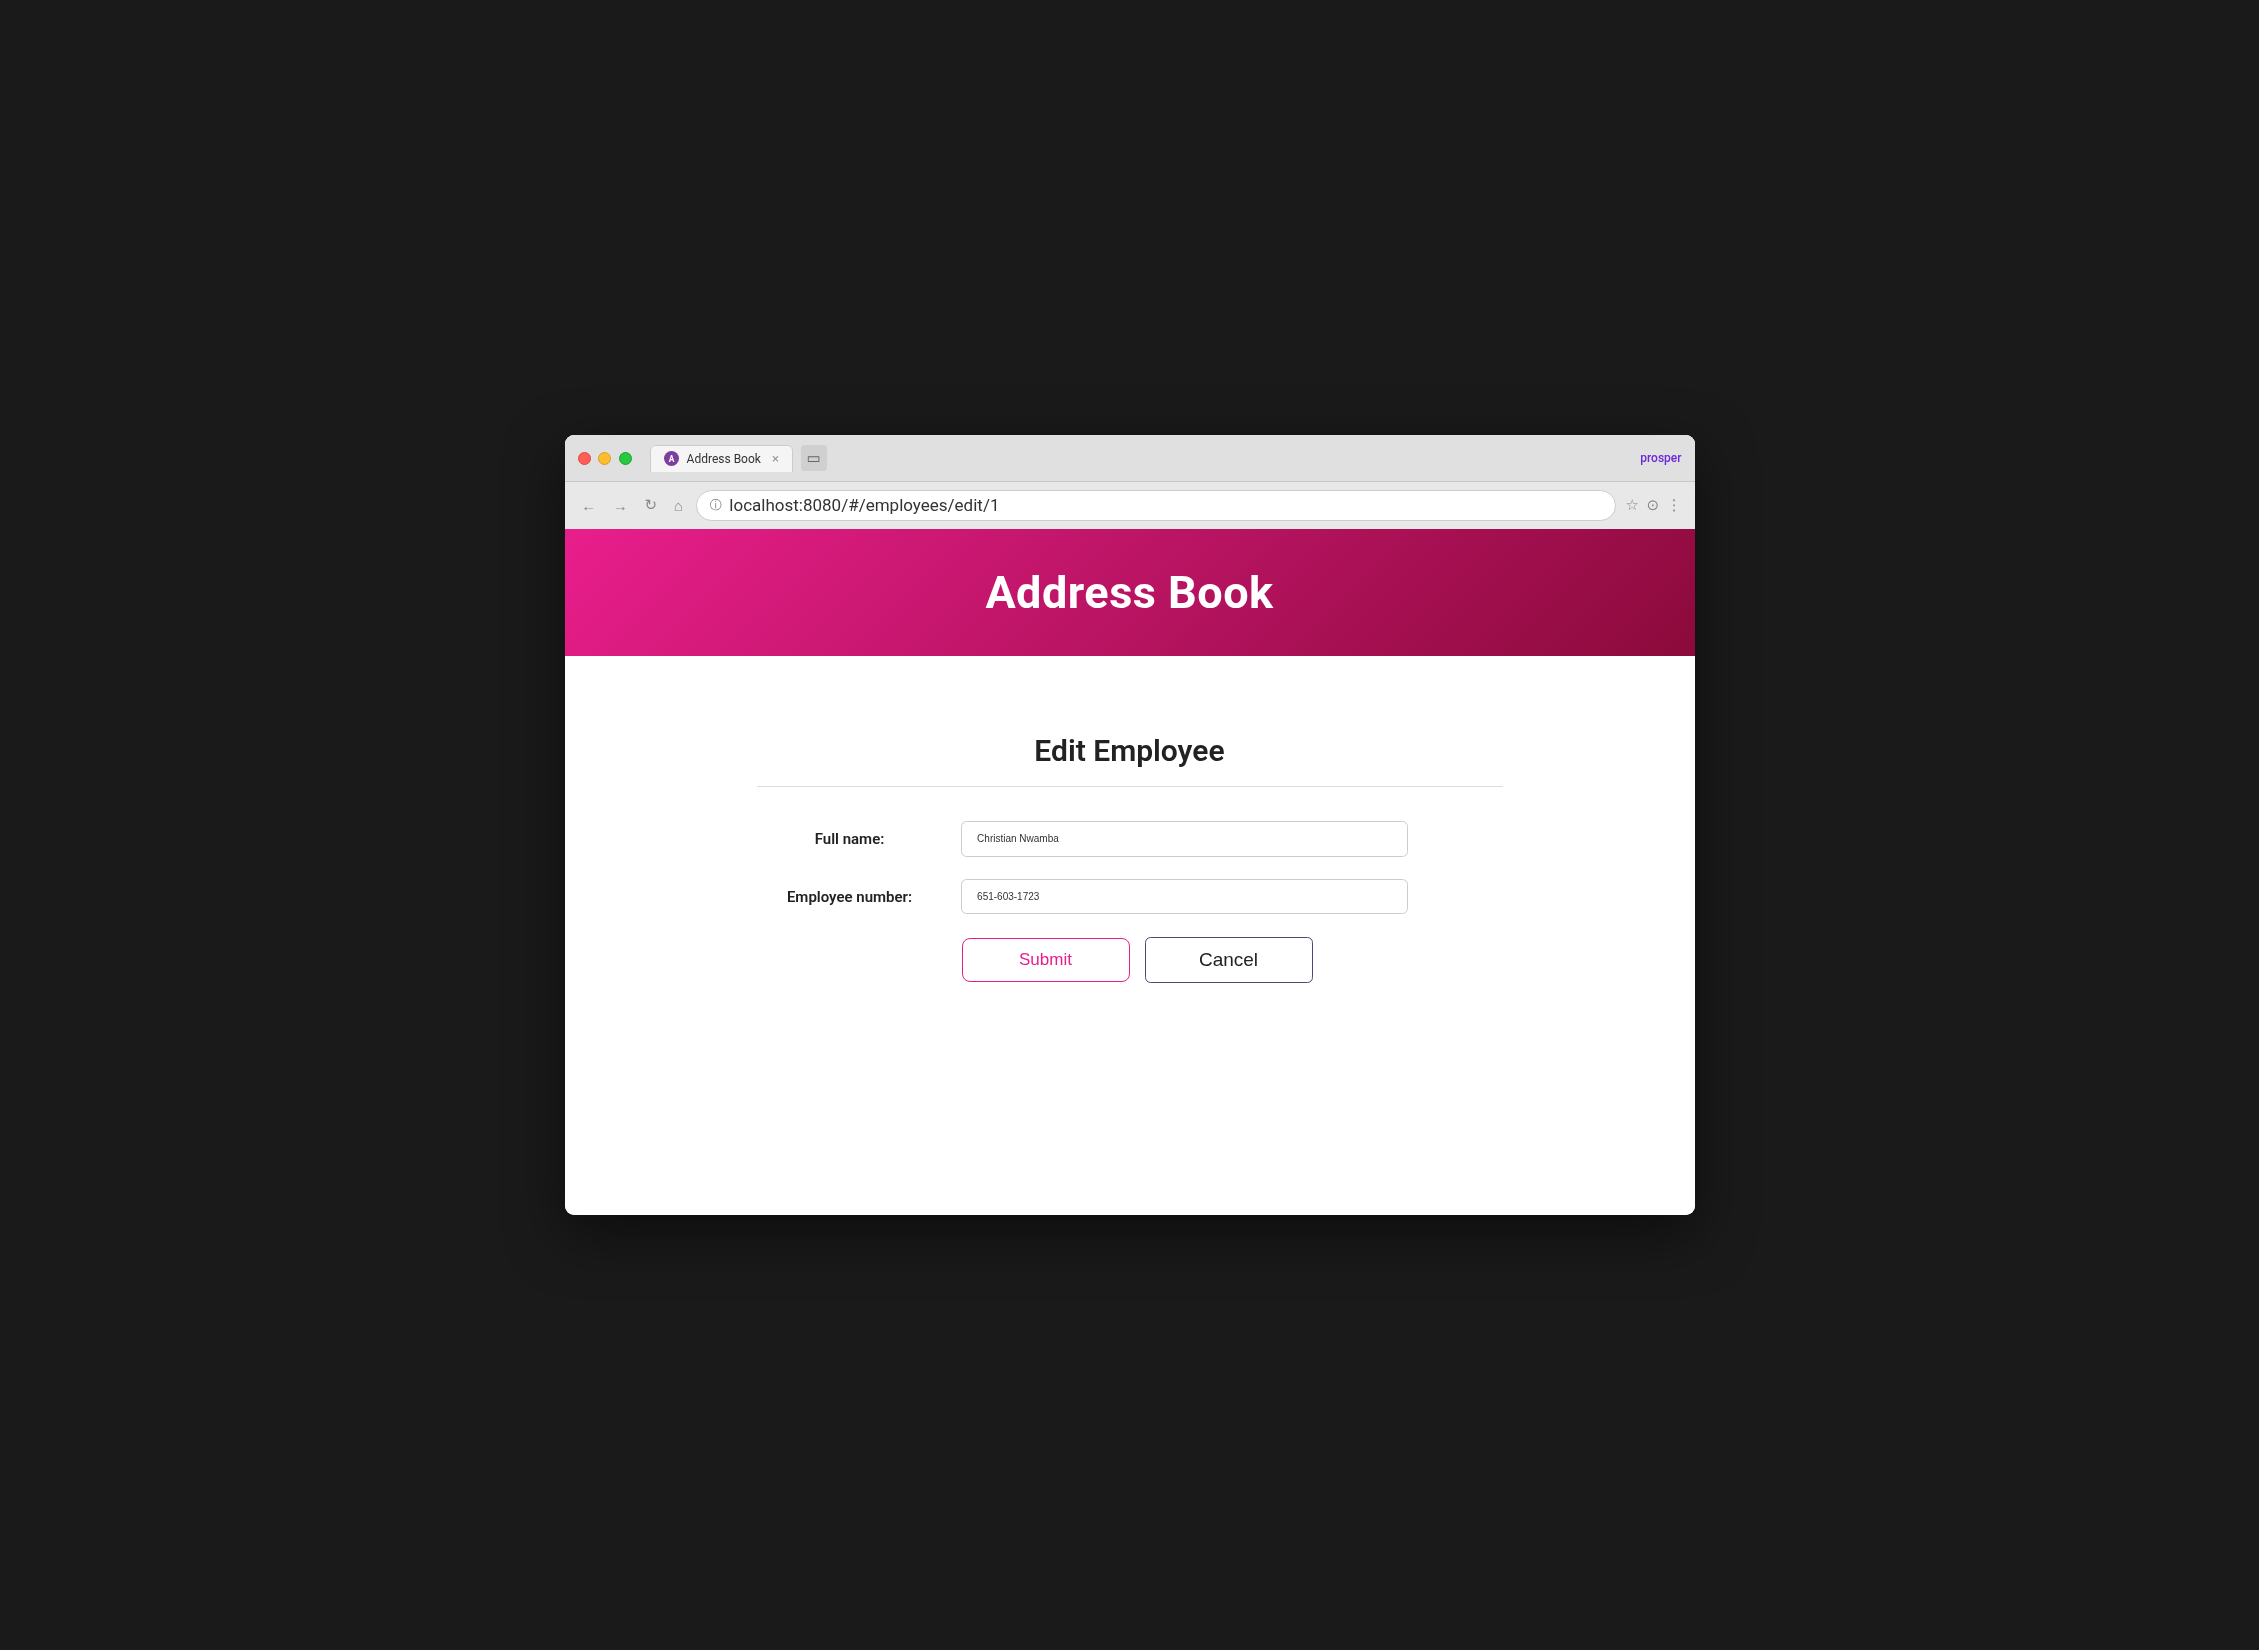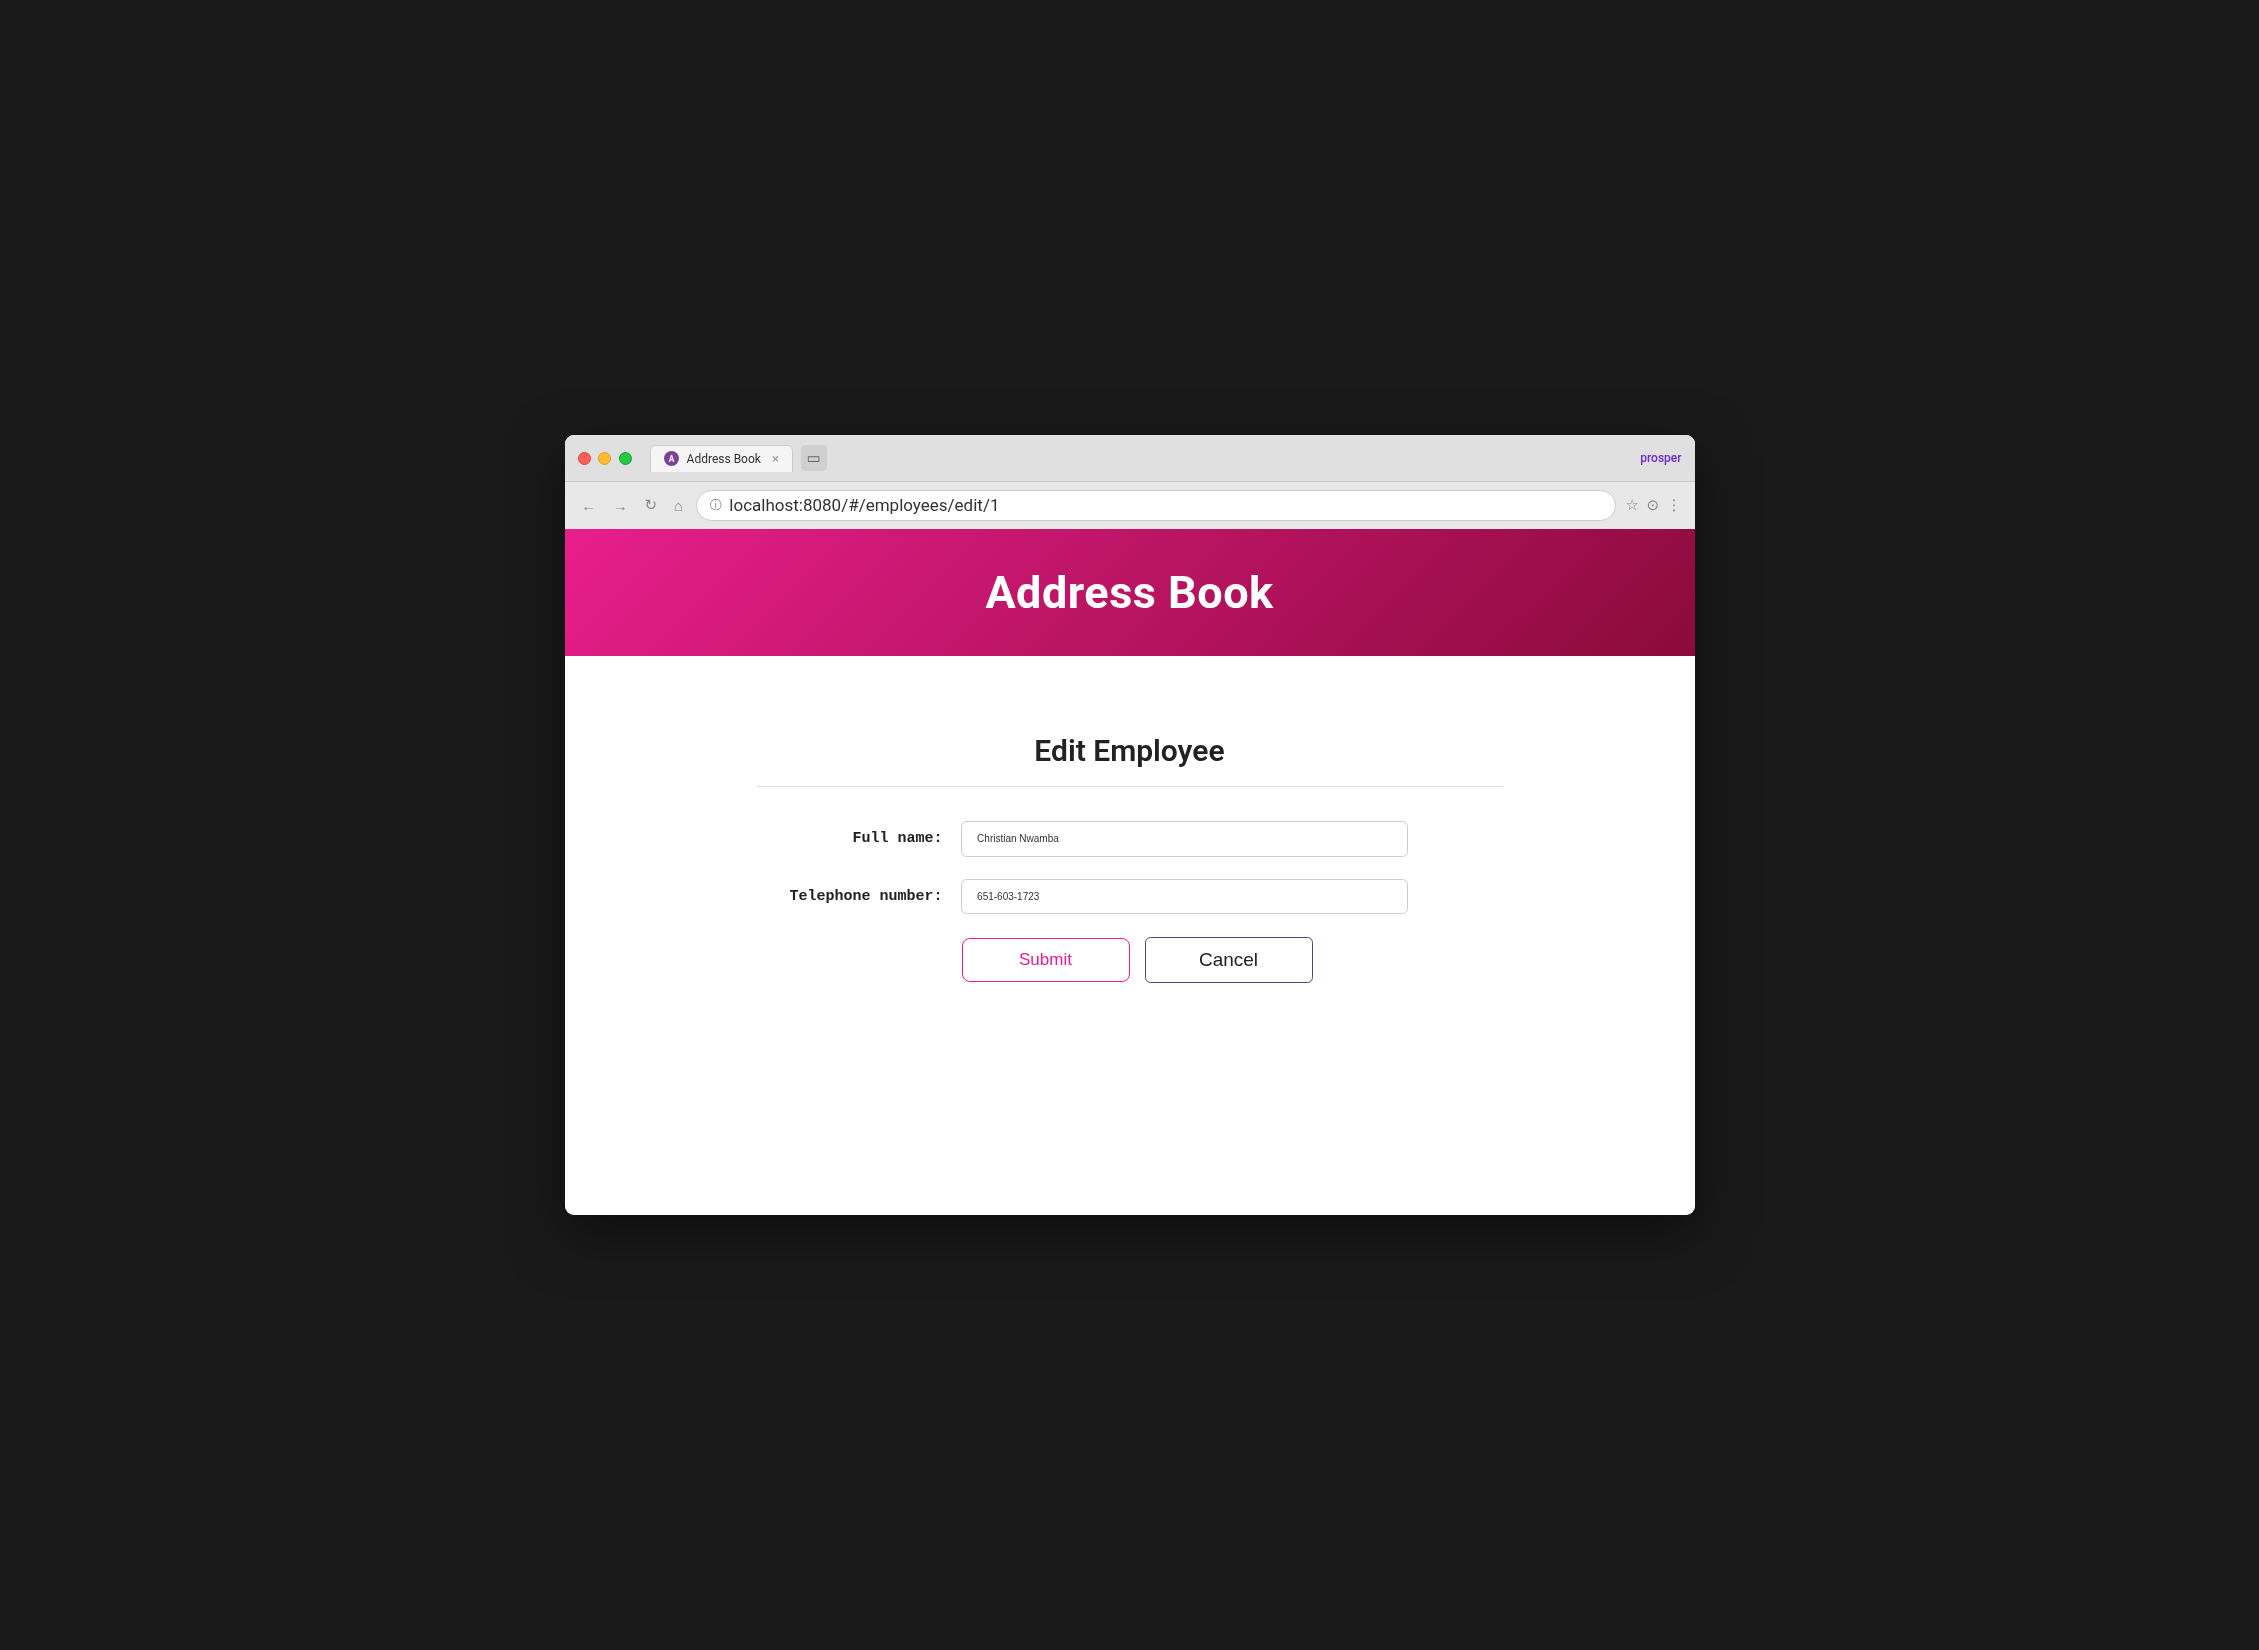--- a/index.html
+++ b/index.html
@@ -216,28 +216,27 @@
       margin-bottom: 34px;
     }
 
     .form-group {
       display: flex;
       align-items: center;
       margin-bottom: 22.4px;
     }
 
     .form-label {
-      text-align: right;
+      text-align: center;
       width: 186px;
       margin-right: 18.6px;
       font-size: 15px;
       font-weight: 600;
       color: #222;
       flex-shrink: 0;
-      font-family: Liberation Mono, monospace;
     }
 
     .form-input {
       flex: 1;
       max-width: 447px;
       padding: 11.2px 15px;
       border: 0.9px solid #ccc;
       border-radius: 5.6px;
       font-size: 10px;
       color: #333;
@@ -342,21 +341,21 @@
       <h2 class="page-title">Edit Employee</h2>
       <hr class="divider">
 
       <div class="form-group">
         <label class="form-label">Full name:</label>
         <input class="form-input" type="text" value="Christian Nwamba" style="">
       </div>
 
 
       <div class="form-group">
-        <label class="form-label">Telephone number:</label>
+        <label class="form-label">Employee number:</label>
         <input class="form-input" type="tel" value="651-603-1723" style="">
       </div>
 
       <div class="form-actions">
         <button class="btn-submit">Submit</button>
         <button class="btn-cancel">Cancel</button>
       </div>
 
     </div>
   </div>

